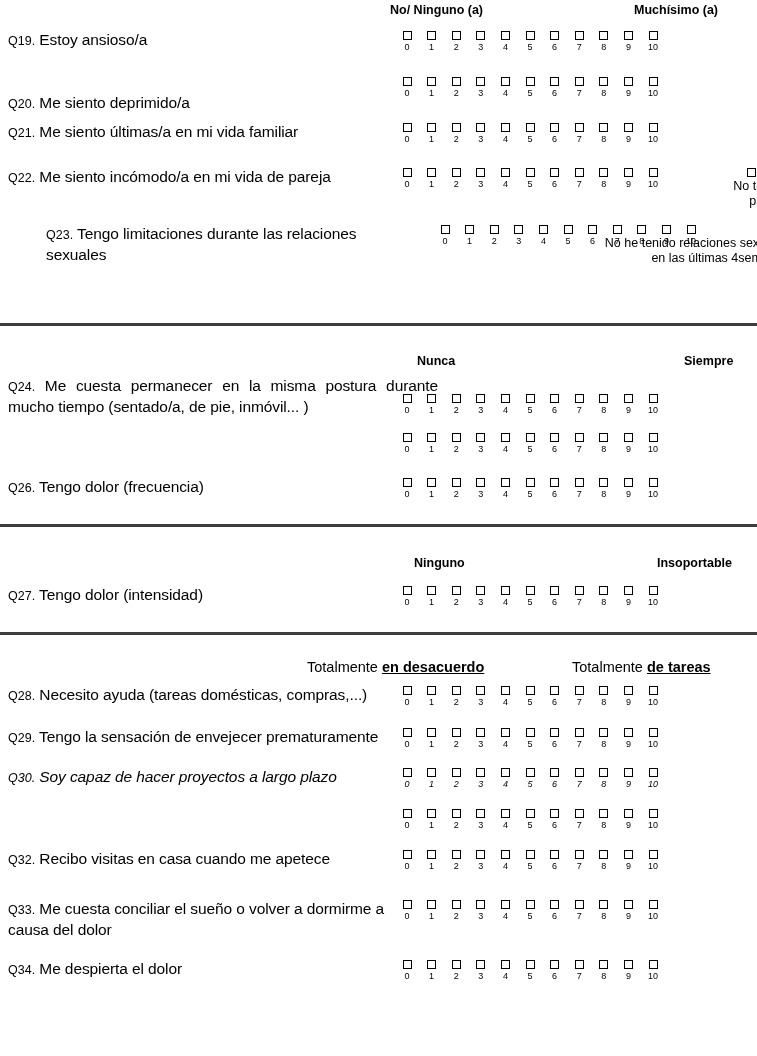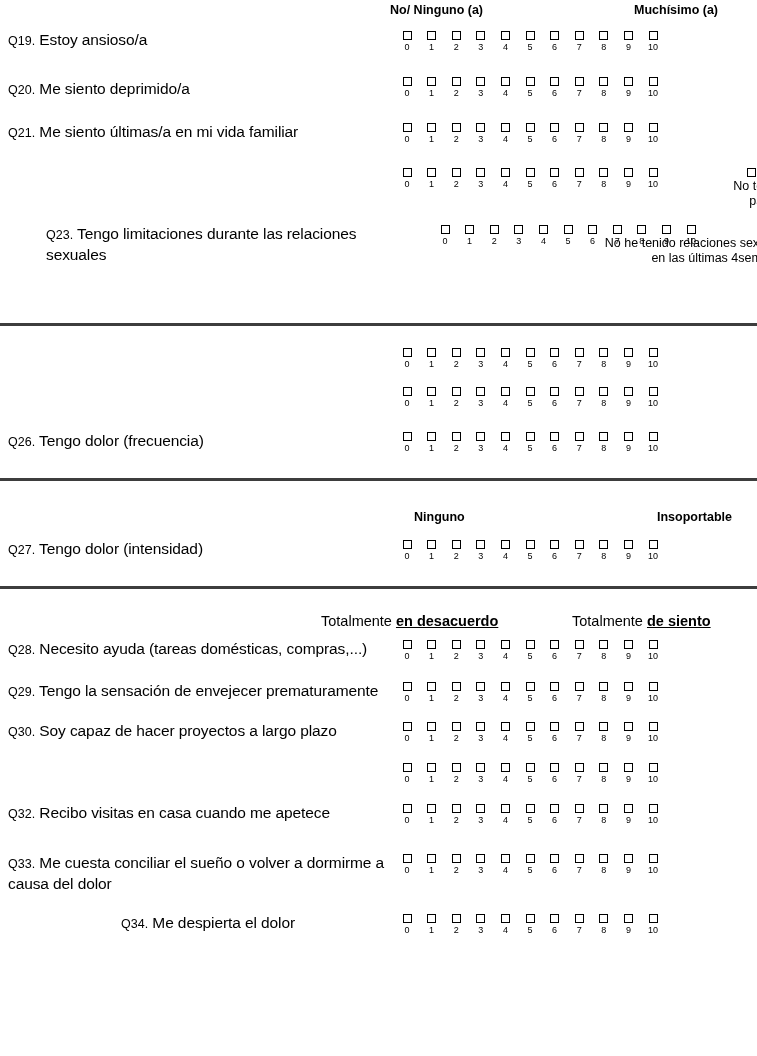--- a/index.html
+++ b/index.html
@@ -175,21 +175,21 @@
             <span class="tlabel">9</span>
           </span>
           <span class="tick" style="left: 246px;">
             <span class="box"></span>
             <span class="tlabel">10</span>
           </span>
         </div>
     </div>
 
     <div class="qrow" style="height:46px;">
-      <div class="qtext" style="top:10px;width:380px;">
+      <div class="qtext" style="top:24px;width:380px;">
         <span class="qnum">Q20.</span>
         <span>Me siento deprimido/a</span>
       </div>
       <div class="scale" style="top:8px;">
           <span class="tick" style="left: 0px;">
             <span class="box"></span>
             <span class="tlabel">0</span>
           </span>
           <span class="tick" style="left: 24.6px;">
             <span class="box"></span>
@@ -281,20 +281,24 @@
             <span class="tlabel">9</span>
           </span>
           <span class="tick" style="left: 246px;">
             <span class="box"></span>
             <span class="tlabel">10</span>
           </span>
         </div>
     </div>
 
     <div class="qrow" style="height:57px;">
+      <div class="qtext" style="top:6px;width:390px;">
+        <span class="qnum">Q22.</span>
+        <span>Me siento incómodo/a en mi vida de pareja</span>
+      </div>
       <div class="scale" style="top:7px;">
           <span class="tick" style="left: 0px;">
             <span class="box"></span>
             <span class="tlabel">0</span>
           </span>
           <span class="tick" style="left: 24.6px;">
             <span class="box"></span>
             <span class="tlabel">1</span>
           </span>
           <span class="tick" style="left: 49.2px;">
@@ -396,22 +400,30 @@
         <span class="extra-label">No he tenido relaciones sexuales en las últimas 4semanas</span>
       </div>
     </div>
 
   </div>
 
   <div class="divider" style="margin-top:2px;"></div>
 
   <div class="section">
 
+    <div class="anchors" style="height:46px;">
+      <span class="anchor" style="left:417px;top:27px;">Nunca</span>
+      <span class="anchor" style="left:684px;top:27px;">Siempre</span>
+    </div>
 
     <div class="qrow" style="height:54px;">
+      <div class="qtext justify" style="top:4px;width:430px;">
+        <span class="qnum">Q24.</span>
+        <span>Me cuesta permanecer en la misma postura durante mucho tiempo (sentado/a, de pie, inmóvil... )</span>
+      </div>
       <div class="scale" style="top:22px;">
           <span class="tick" style="left: 0px;">
             <span class="box"></span>
             <span class="tlabel">0</span>
           </span>
           <span class="tick" style="left: 24.6px;">
             <span class="box"></span>
             <span class="tlabel">1</span>
           </span>
           <span class="tick" style="left: 49.2px;">
@@ -619,22 +631,22 @@
         </div>
     </div>
 
   </div>
 
   <div class="divider"></div>
 
   <div class="section">
 
     <div class="anchors" style="height:48px;">
-      <span class="anchor big" style="left:321px;top:24px;"><span>Totalmente </span><u>en desacuerdo</u></span>
-      <span class="anchor big" style="left:572px;top:24px;"><span>Totalmente </span><u>de siento</u></span>
+      <span class="anchor big" style="left:307px;top:24px;"><span>Totalmente </span><u>en desacuerdo</u></span>
+      <span class="anchor big" style="left:572px;top:24px;"><span>Totalmente </span><u>de tareas</u></span>
     </div>
 
     <div class="qrow" style="height:41px;">
       <div class="qtext" style="top:2px;width:400px;">
         <span class="qnum">Q28.</span>
         <span>Necesito ayuda (tareas domésticas, compras,...)</span>
       </div>
       <div class="scale" style="top:3px;">
           <span class="tick" style="left: 0px;">
             <span class="box"></span>
@@ -729,21 +741,21 @@
             <span class="box"></span>
             <span class="tlabel">9</span>
           </span>
           <span class="tick" style="left: 246px;">
             <span class="box"></span>
             <span class="tlabel">10</span>
           </span>
         </div>
     </div>
 
-    <div class="qrow" style="height:41px;">
+    <div class="qrow" style="height:41px;font-style:italic;">
       <div class="qtext" style="top:3px;width:400px;">
         <span class="qnum">Q30.</span>
         <span>Soy capaz de hacer proyectos a largo plazo</span>
       </div>
       <div class="scale" style="top:4px;">
           <span class="tick" style="left: 0px;">
             <span class="box"></span>
             <span class="tlabel">0</span>
           </span>
           <span class="tick" style="left: 24.6px;">
@@ -938,21 +950,21 @@
             <span class="tlabel">9</span>
           </span>
           <span class="tick" style="left: 246px;">
             <span class="box"></span>
             <span class="tlabel">10</span>
           </span>
         </div>
     </div>
 
     <div class="qrow" style="height:40px;">
-      <div class="qtext" style="top:3px;width:400px;text-align:center;">
+      <div class="qtext" style="top:3px;width:400px;">
         <span class="qnum">Q34.</span>
         <span>Me despierta el dolor</span>
       </div>
       <div class="scale" style="top:4px;">
           <span class="tick" style="left: 0px;">
             <span class="box"></span>
             <span class="tlabel">0</span>
           </span>
           <span class="tick" style="left: 24.6px;">
             <span class="box"></span>

